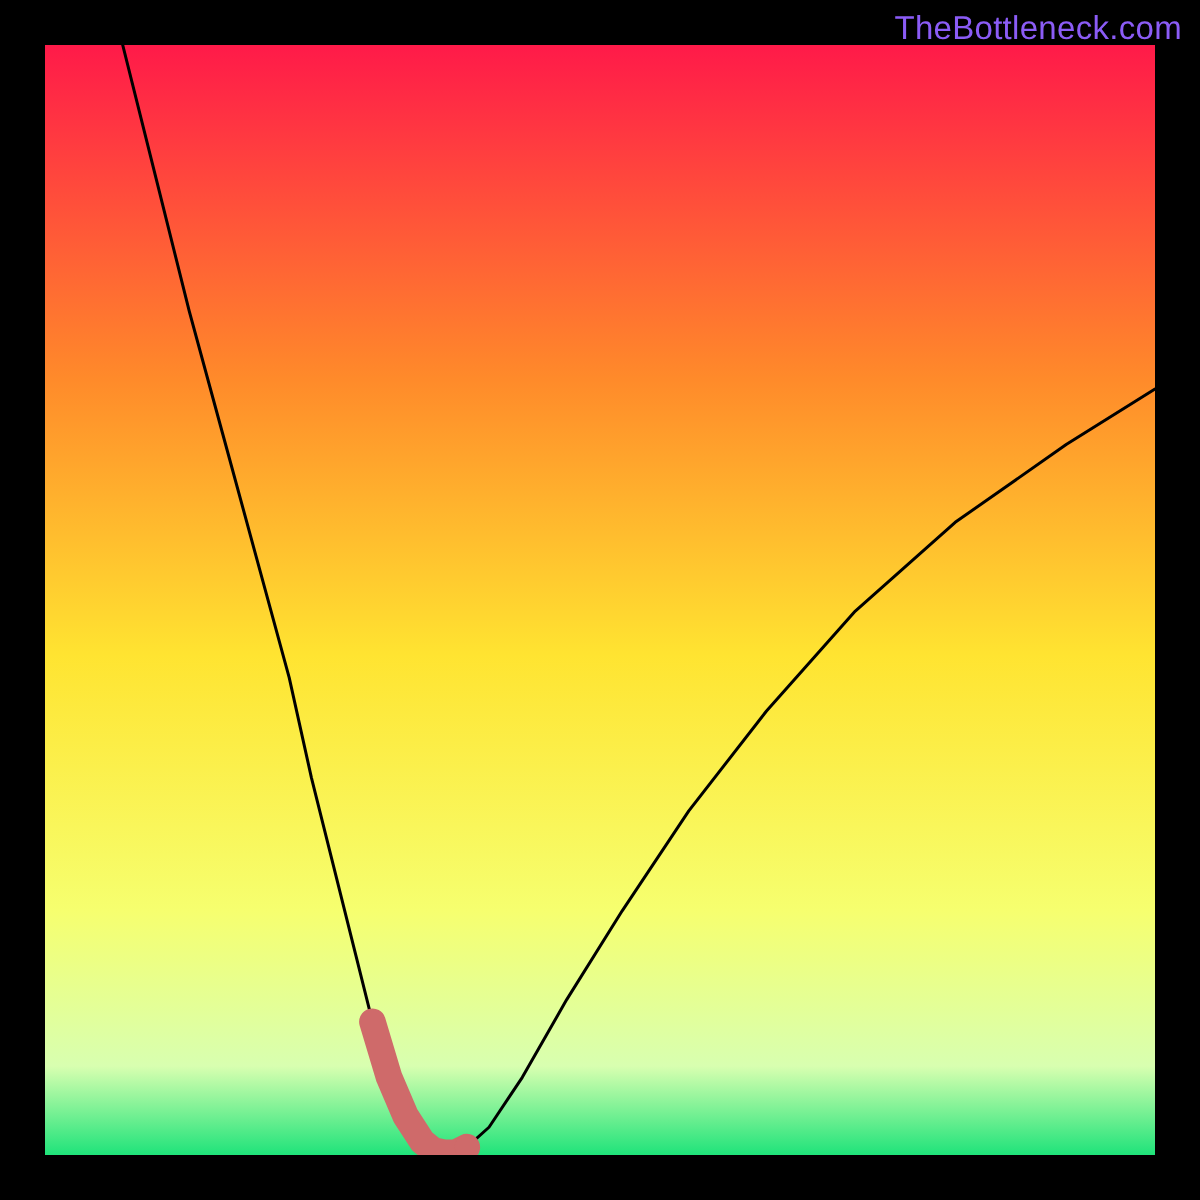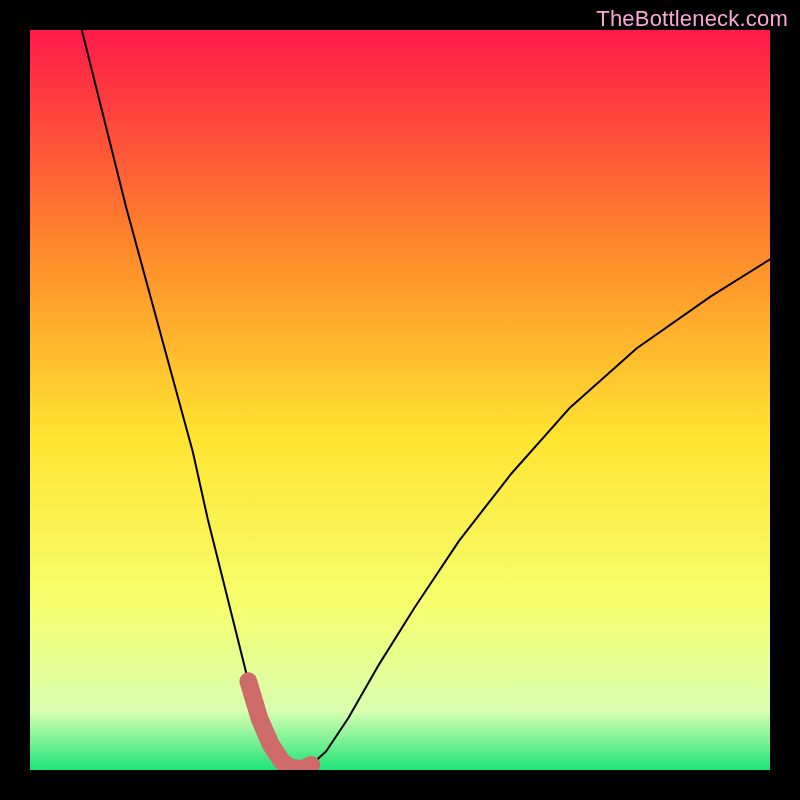--- a/index.html
+++ b/index.html
@@ -21,21 +21,21 @@
     position: absolute;
     left: 30px;
     top: 30px;
     width: 740px;
     height: 740px;
   }
   .watermark {
     position: absolute;
     top: 6px;
     right: 12px;
-    color: #f9a8d4;
+    color: #8b5cf6;
     font-size: 22px;
     letter-spacing: 0.2px;
     text-align: right;
     user-select: none;
   }
 </style>
 </head>
 <body>
 
 <div class="frame">

